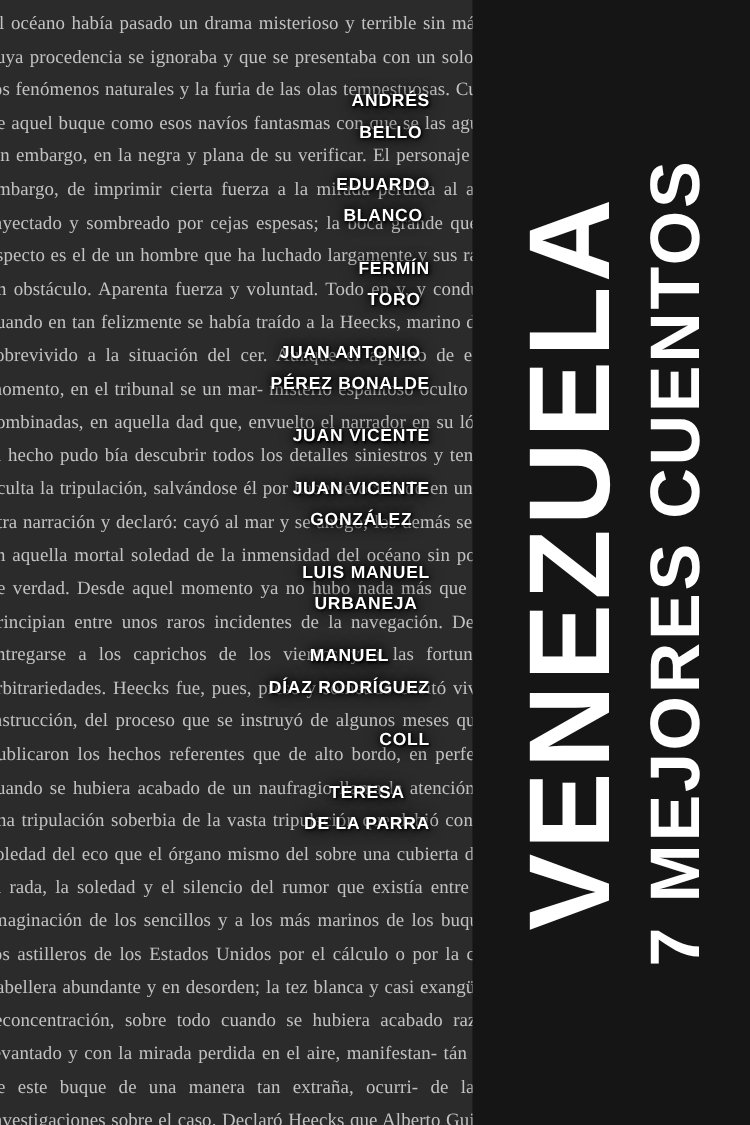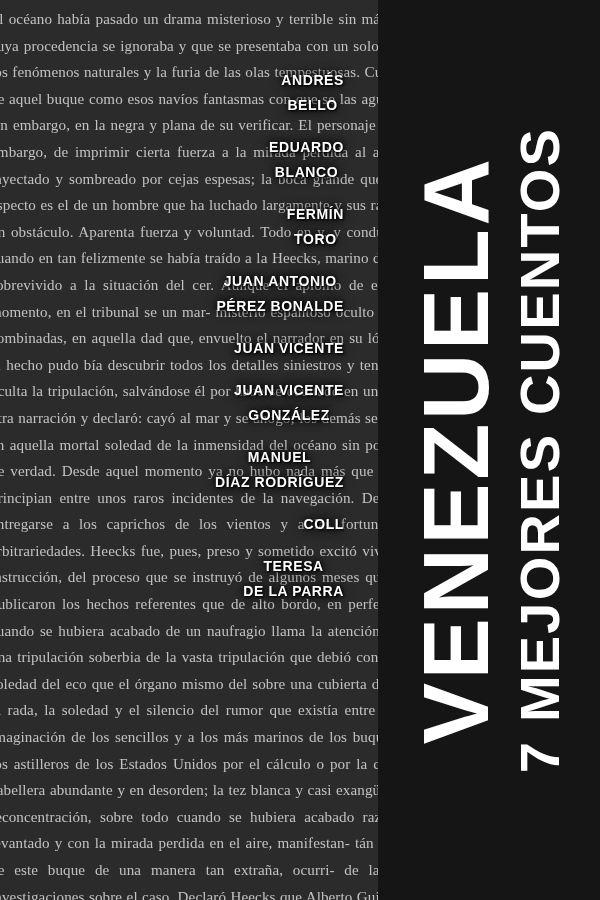--- a/index.html
+++ b/index.html
@@ -144,20 +144,24 @@
       <span class="ln">PÉREZ BONALDE</span>
     </div>
     <div class="author">
       <span class="ln">JUAN VICENTE</span>
     </div>
     <div class="author">
       <span class="ln">JUAN VICENTE</span>
       <span class="ln">GONZÁLEZ</span>
     </div>
     <div class="author">
+      <span class="ln">LUIS MANUEL</span>
+      <span class="ln">URBANEJA</span>
+    </div>
+    <div class="author">
       <span class="ln">MANUEL</span>
       <span class="ln">DÍAZ RODRÍGUEZ</span>
     </div>
     <div class="author">
       <span class="ln">COLL</span>
     </div>
     <div class="author">
       <span class="ln">TERESA</span>
       <span class="ln">DE LA PARRA</span>
     </div>

